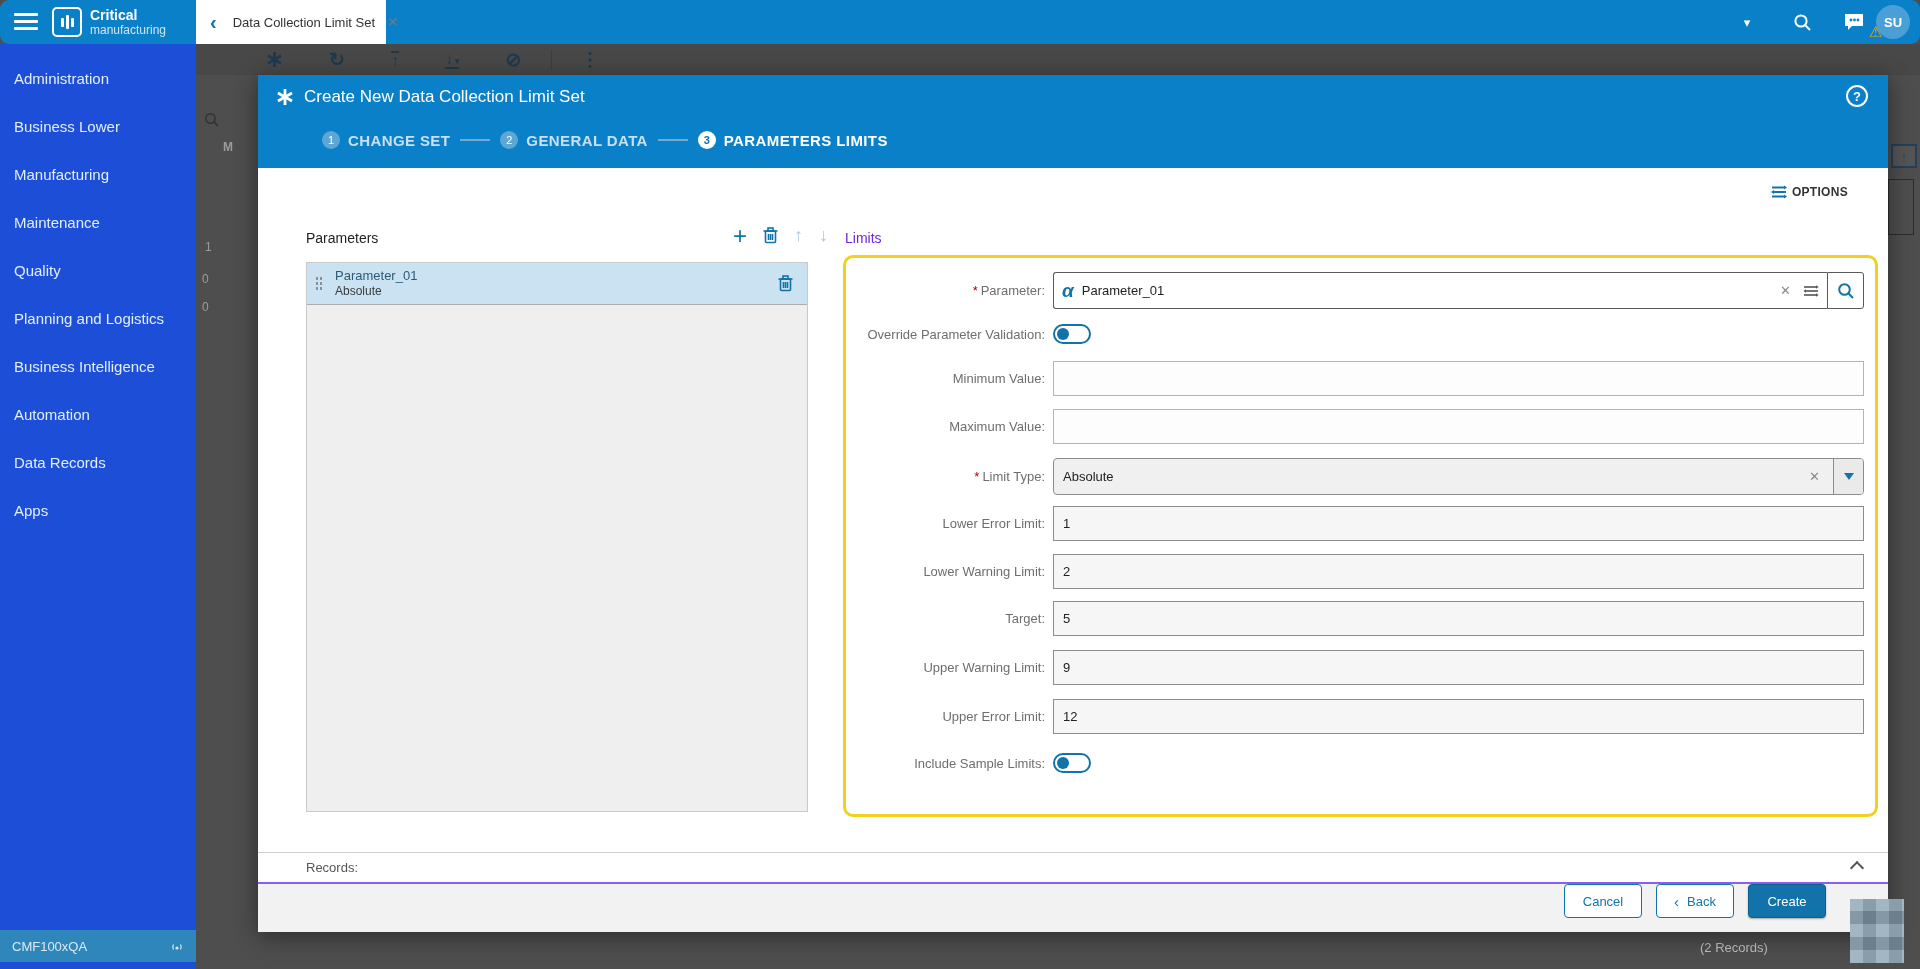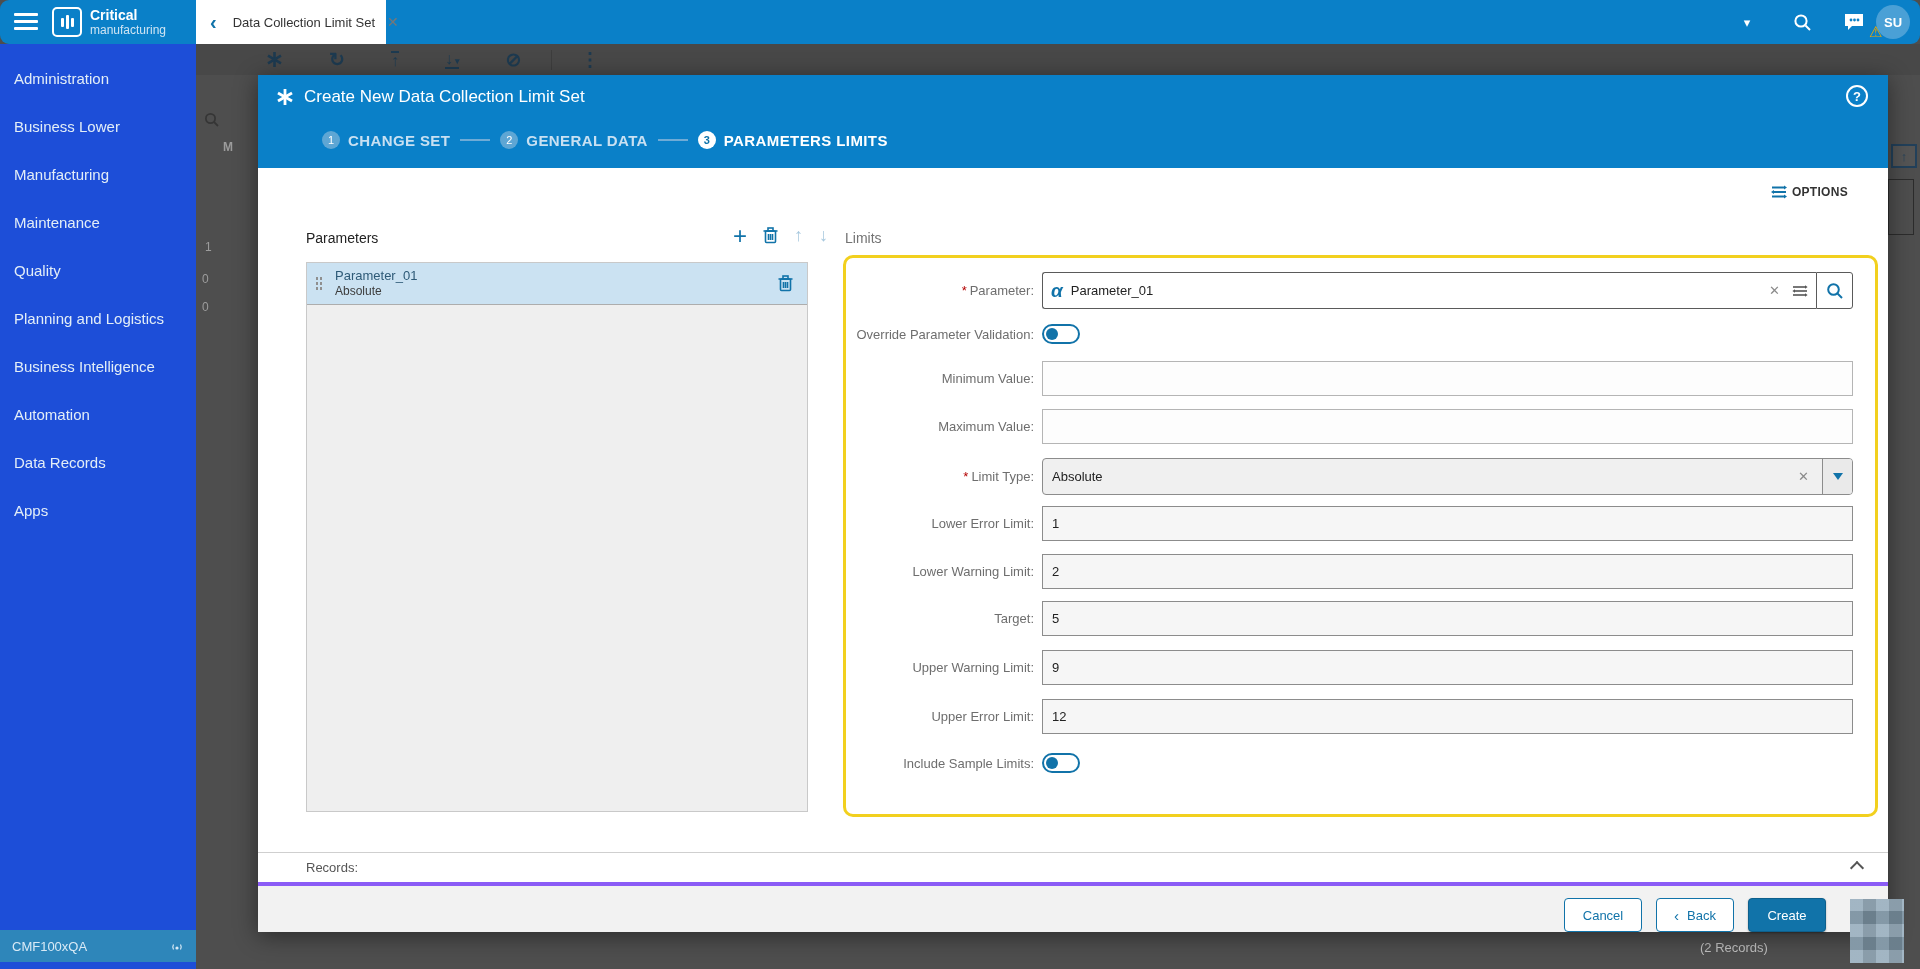--- a/index.html
+++ b/index.html
@@ -91,24 +91,24 @@
   .param-row { height:42px; background:#cbe2f2; border-bottom:1px solid #adadad; display:flex; align-items:center;
      cursor:pointer; position:relative; }
   .drag-handle { width:8px; height:16px; margin-left:8px; cursor:grab;
      background-image:radial-gradient(#8f8f8f 1.2px, transparent 1.3px); background-size:4px 5px; }
   .param-texts { margin-left:12px; line-height:1.25; }
   .param-name { font-size:13px; color:#2e5a77; }
   .param-type { font-size:12px; color:#3c3c3c; }
   .param-del { position:absolute; right:14px; top:12px; cursor:pointer; display:flex; }
 
   
-  #limits-title { position:absolute; left:587px; top:155px; font-size:14px; color:#737373; }
+  #limits-title { position:absolute; left:587px; top:155px; font-size:14px; color:#6d28d9; }
   #limits-box { position:absolute; left:585px; top:180px; width:1035px; height:562px; background:#fff;
      border:3px solid #f2d01e; border-radius:10px; }
-  .frow { position:absolute; left:0; width:1029px; display:flex; align-items:center; }
+  .frow { position:absolute; left:0; width:1029px; display:flex; align-items:center;justify-content:center; }
   .flabel { width:196px; text-align:right; font-size:13px; color:#6e6e6e; padding-right:8px; white-space:nowrap; }
   .req { color:#b30000; margin-right:3px; }
   .fwrap { width:811px; display:flex; }
   .tinput { width:811px; height:35px; border:1px solid #8c8c8c; background:#f6f6f6; font-size:13px; color:#222;
      padding:0 9px; font-family:"Liberation Sans", sans-serif; }
   .tinput.empty { background:#fdfdfd; border-color:#b5b5b5; }
   
   .lookup { width:811px; height:37px; display:flex; }
   .lookup-main { flex:1; border:1px solid #5a5a5a; border-right:none; border-radius:3px 0 0 3px; background:#fff;
      display:flex; align-items:center; padding:0 8px; }
@@ -131,21 +131,21 @@
      position:relative; cursor:pointer; }
   .toggle .knob { position:absolute; left:2px; top:2px; width:12px; height:12px; border-radius:50%; background:#1173a9; }
 
   
   #comments-bar { position:absolute; left:0; top:777px; width:1630px; height:30px; border-top:1px solid #cfcfcf;
      display:flex; align-items:center; }
   #comments-label { margin-left:48px; font-size:13px; color:#555; }
   #comments-collapse { position:absolute; right:26px; top:10px; width:10px; height:10px;
      border-left:2px solid #555; border-top:2px solid #555; transform:rotate(45deg); cursor:pointer; }
   #modal-footer { position:absolute; left:0; top:807px; width:1630px; height:50px; background:#f2f2f2;
-     border-top:4px solid #8b5cf6; display:flex; align-items:flex-end; justify-content:flex-end; gap:14px; padding-right:62px; }
+     border-top:2px solid #8b5cf6; display:flex; align-items:flex-start; justify-content:flex-end; gap:14px; padding-right:62px; }
   .btn { height:34px; min-width:78px; border-radius:4px; font-size:13px; display:flex; align-items:center;
      justify-content:center; cursor:pointer; padding:0 16px; font-family:"Liberation Sans", sans-serif; }
   .btn.ghost { background:#fff; border:1px solid #1173a9; color:#1173a9; }
   .btn.primary { background:#1173a9; border:1px solid #0d608d; color:#fff; box-shadow:0 1px 2px rgba(0,0,0,.3); }
   .btn .chev { margin-right:8px; font-size:15px; }
 
   
   #mosaic { position:absolute; left:1850px; top:899px; width:54px; height:64px; z-index:60;
      background:
        repeating-linear-gradient(0deg, rgba(255,255,255,.14) 0 13px, rgba(0,0,0,.10) 13px 26px),

